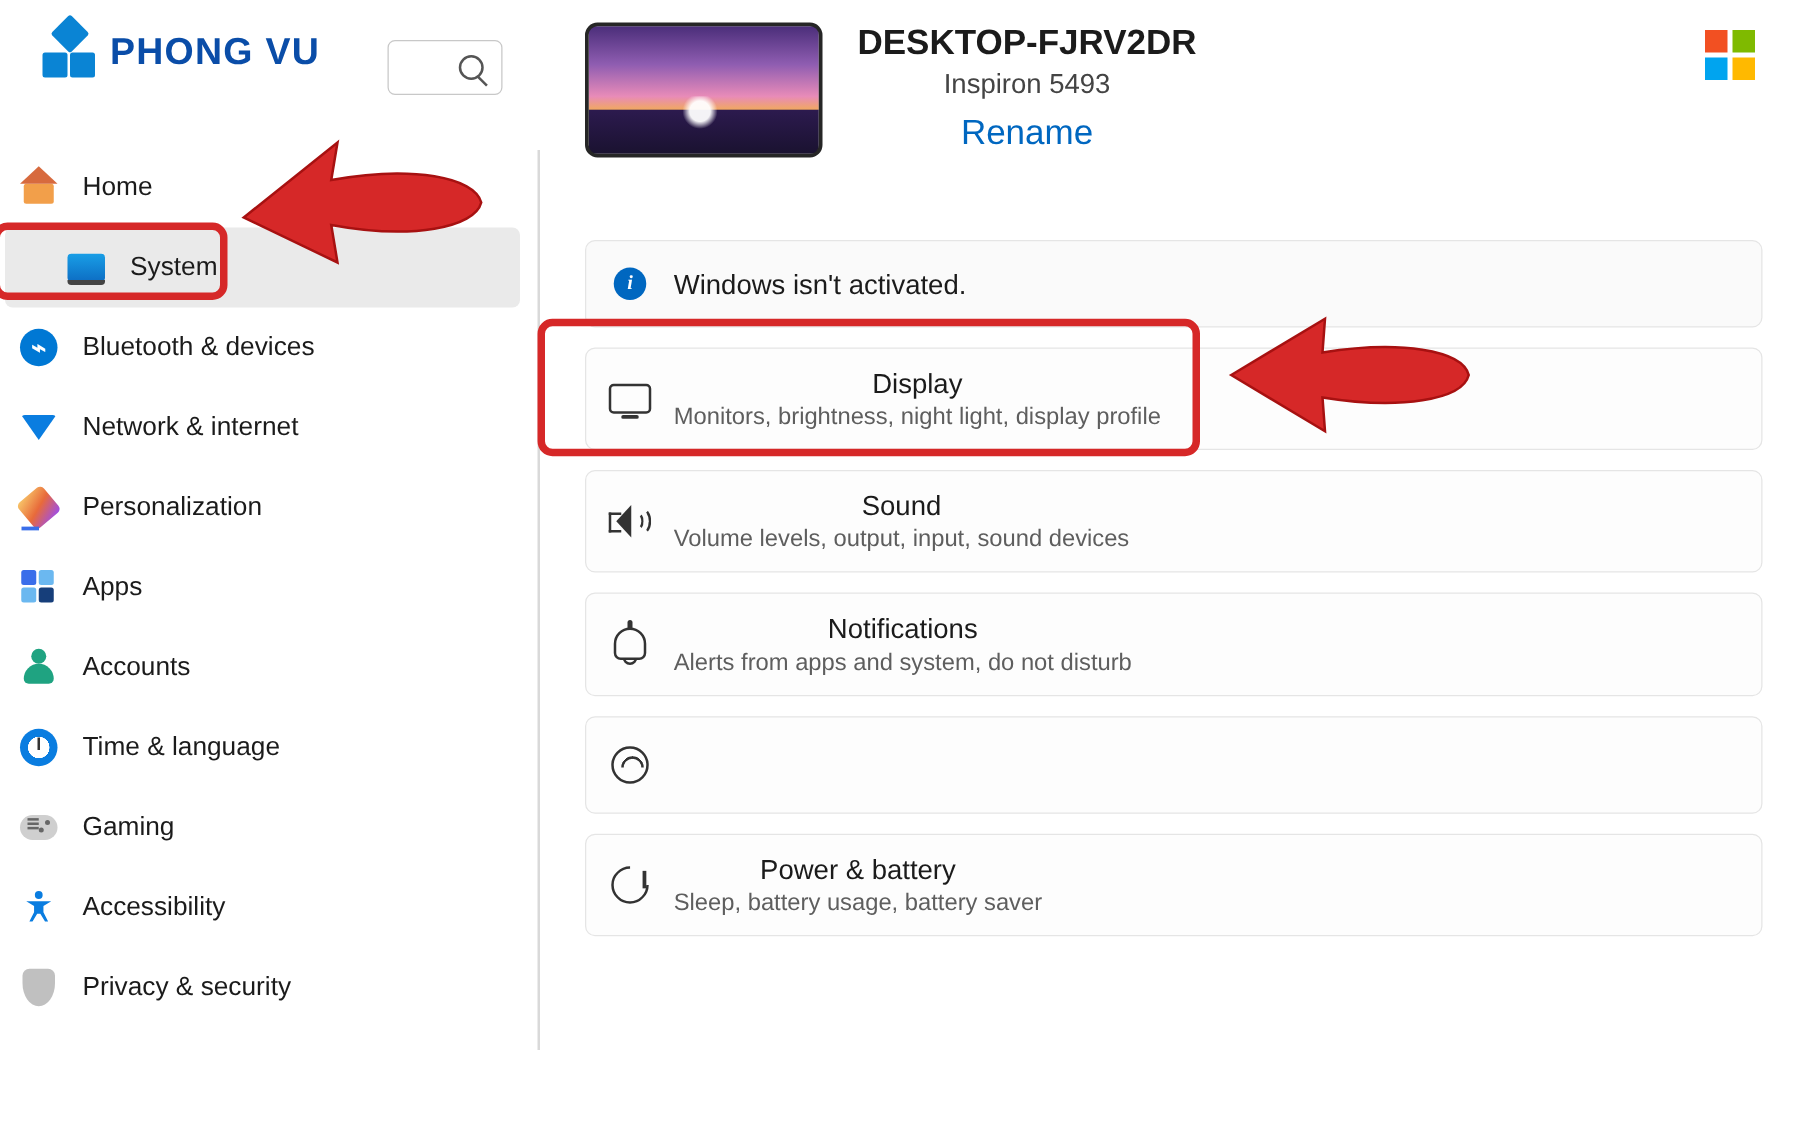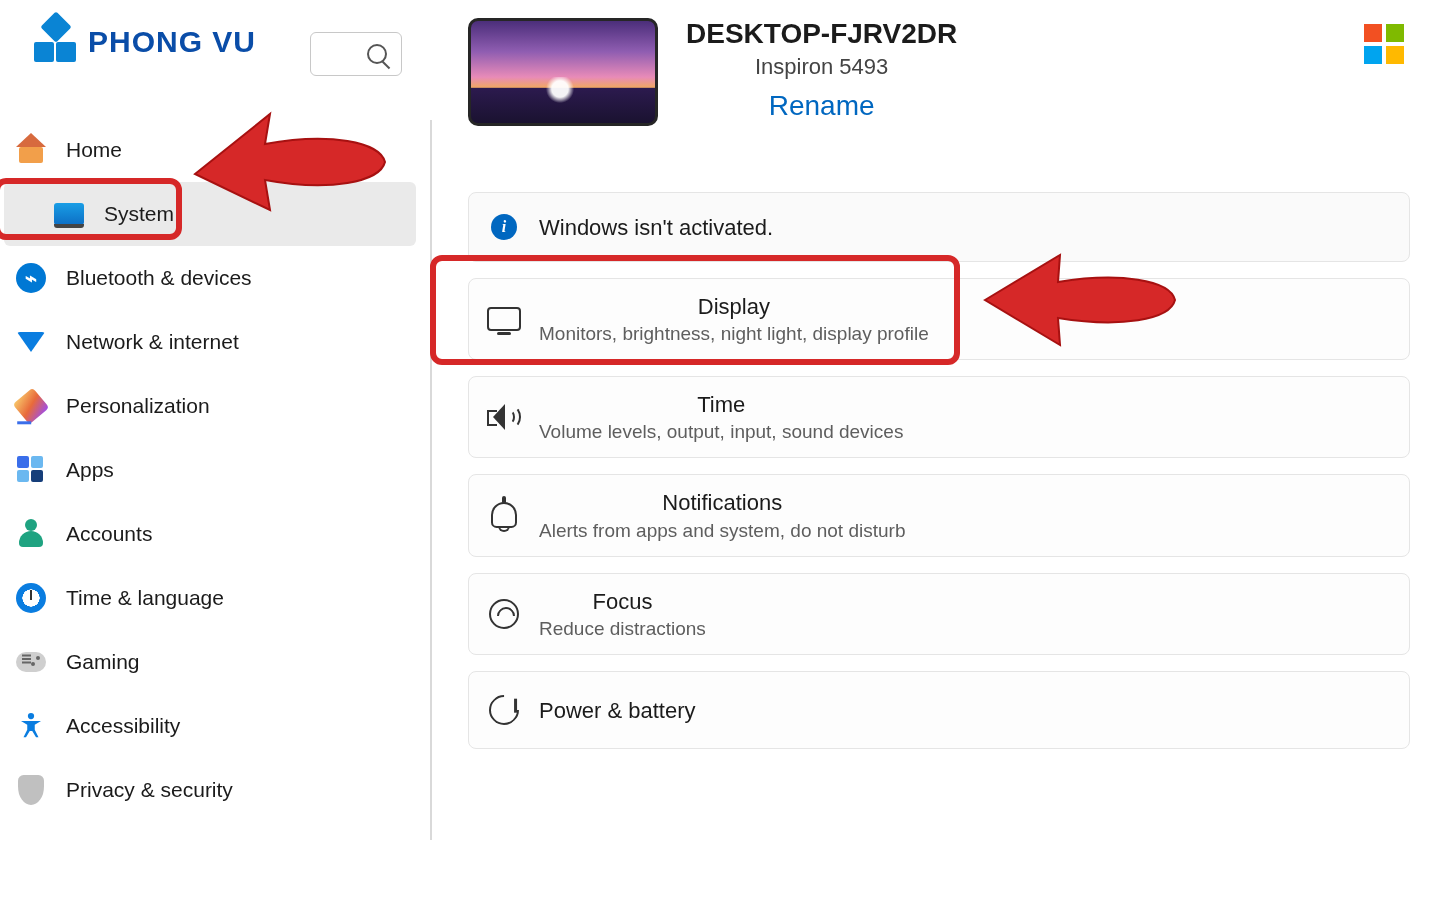--- a/index.html
+++ b/index.html
@@ -328,51 +328,48 @@
       <div class="card">
         <div class="lead">
             <span class="o-sound">
               <span class="waves">
                 <span></span>
                 <span></span>
               </span>
             </span>
           </div>
         <div class="body">
-          <div class="title">Time</div>
+          <div class="title">Sound</div>
           <div class="sub">Volume levels, output, input, sound devices</div>
         </div>
       </div>
 
       <div class="card">
         <div class="lead">
             <span class="o-bell"></span>
           </div>
         <div class="body">
           <div class="title">Notifications</div>
           <div class="sub">Alerts from apps and system, do not disturb</div>
         </div>
       </div>
 
       <div class="card">
         <div class="lead">
             <span class="o-focus"></span>
           </div>
-        <div class="body">
-          <div class="title">Focus</div>
-          <div class="sub">Reduce distractions</div>
-        </div>
       </div>
 
       <div class="card">
         <div class="lead">
             <span class="o-power"></span>
           </div>
         <div class="body">
           <div class="title">Power &amp; battery</div>
+          <div class="sub">Sleep, battery usage, battery saver</div>
         </div>
       </div>
 
     </div>
 
     <div class="annot red-box" style="left:10px;top:255px;width:530px;height:110px;"></div>
 
     <div class="annot arrow" style="left:560px;top:240px;">
       <svg viewBox="0 0 200 120">
         <path d="M5 60 L80 15 L78 42 C140 32 190 40 195 60 C190 80 140 88 78 78 L80 105 Z"></path>

